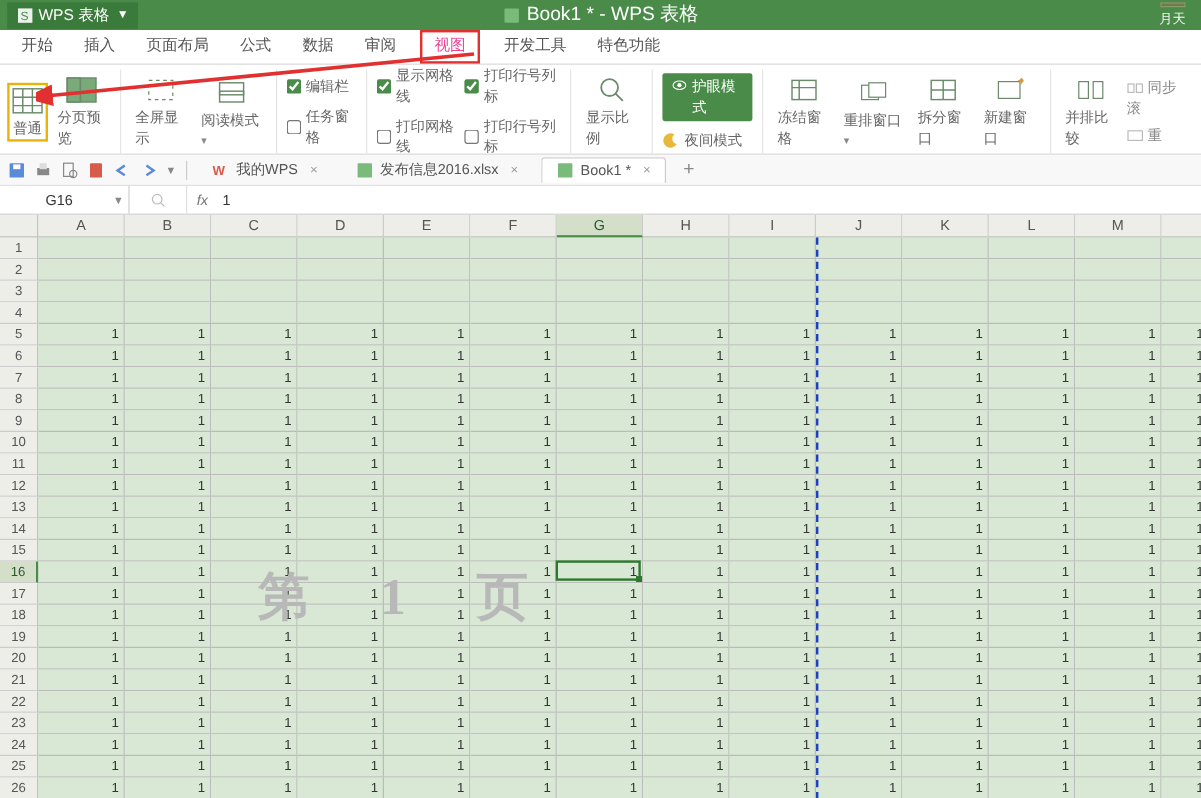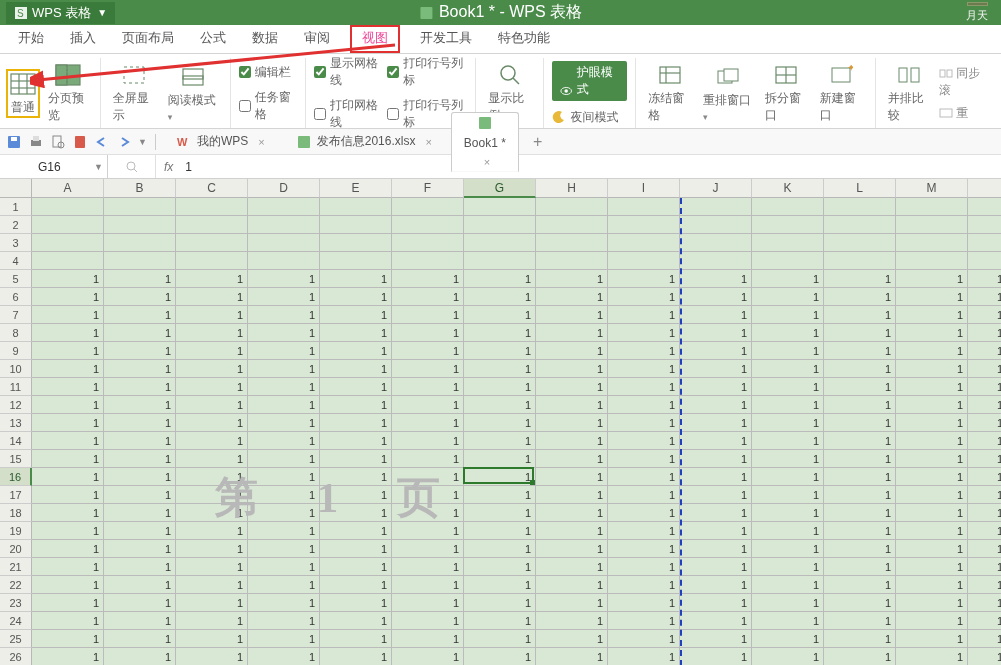--- a/index.html
+++ b/index.html
@@ -21,28 +21,28 @@
 .rgroup { display: flex; align-items: center; gap: 4px; padding-right: 8px; border-right: 1px solid #e4e4e4; }
 .rgroup.noborder { border-right: none; }
 .rbtn { display: flex; flex-direction: column; align-items: center; gap: 2px; padding: 2px 4px; cursor: default; }
 .rbtn .ico { width: 26px; height: 26px; display: flex; align-items: center; justify-content: center; }
 .rbtn .lbl { font-size: 12px; }
 .rbtn.active { border: 2px solid #eab308; padding: 0 2px; }
 .rbtn .dd { font-size: 9px; color: #888; margin-top: -2px; }
 .checks { display: flex; flex-direction: column; gap: 8px; justify-content: center; }
 .chk { display: flex; align-items: center; gap: 4px; cursor: default; }
 .chk input { width: 12px; height: 12px; accent-color: #4a8b4a; }
-.protect { background: #4a8b4a; color: #fff; padding: 3px 8px; border-radius: 2px; display: flex; align-items: flex-end; gap: 4px; }
+.protect { background: #4a8b4a; color: #fff; padding: 3px 8px; border-radius: 2px; display: flex; align-items: flex-start; gap: 4px; }
 .night { display: flex; align-items: center; gap: 4px; }
 
 .qat { height: 26px; background: #f8f8f8; border-bottom: 1px solid #e0e0e0; display: flex; align-items: center; padding: 0 6px; gap: 6px; }
 .qat .qicon { width: 16px; height: 16px; cursor: default; }
 .qat .sep { width: 1px; height: 16px; background: #ccc; margin: 0 2px; }
 .qat .tab { display: flex; align-items: center; gap: 6px; padding: 3px 12px; border: 1px solid transparent; cursor: default; font-size: 12px; color: #555; }
-.qat .tab.active { border: 1px solid #ccc; border-bottom: 1px solid #f8f8f8; background: #fff; border-radius: 3px 3px 0 0; flex-direction: column; }
+.qat .tab.active { border: 1px solid #ccc; border-bottom: 1px solid #f8f8f8; background: #fff; border-radius: 3px 3px 0 0; }
 .qat .tab .close { color: #999; font-size: 11px; margin-left: 4px; }
 .qat .plus { color: #888; font-size: 16px; padding: 0 8px; cursor: default; }
 
 .formulabar { height: 24px; background: #fff; border-bottom: 1px solid #d0d0d0; display: flex; align-items: center; }
 .namebox { width: 108px; border-right: 1px solid #d0d0d0; padding-left: 38px; font-size: 12px; color: #333; height: 100%; display: flex; align-items: center; position: relative; }
 .namebox .dd { position: absolute; right: 4px; color: #888; font-size: 9px; }
 .fx-area { display: flex; align-items: center; height: 100%; }
 .fx-area .fxicon { width: 28px; text-align: center; color: #888; font-size: 12px; border-right: 1px solid #e0e0e0; height: 100%; display: flex; align-items: center; justify-content: center; cursor: default; }
 .fx-area .fxlabel { padding-left: 8px; font-style: italic; color: #777; font-size: 12px; }
 .fx-area .fxval { padding-left: 12px; font-size: 12px; color: #333; }

